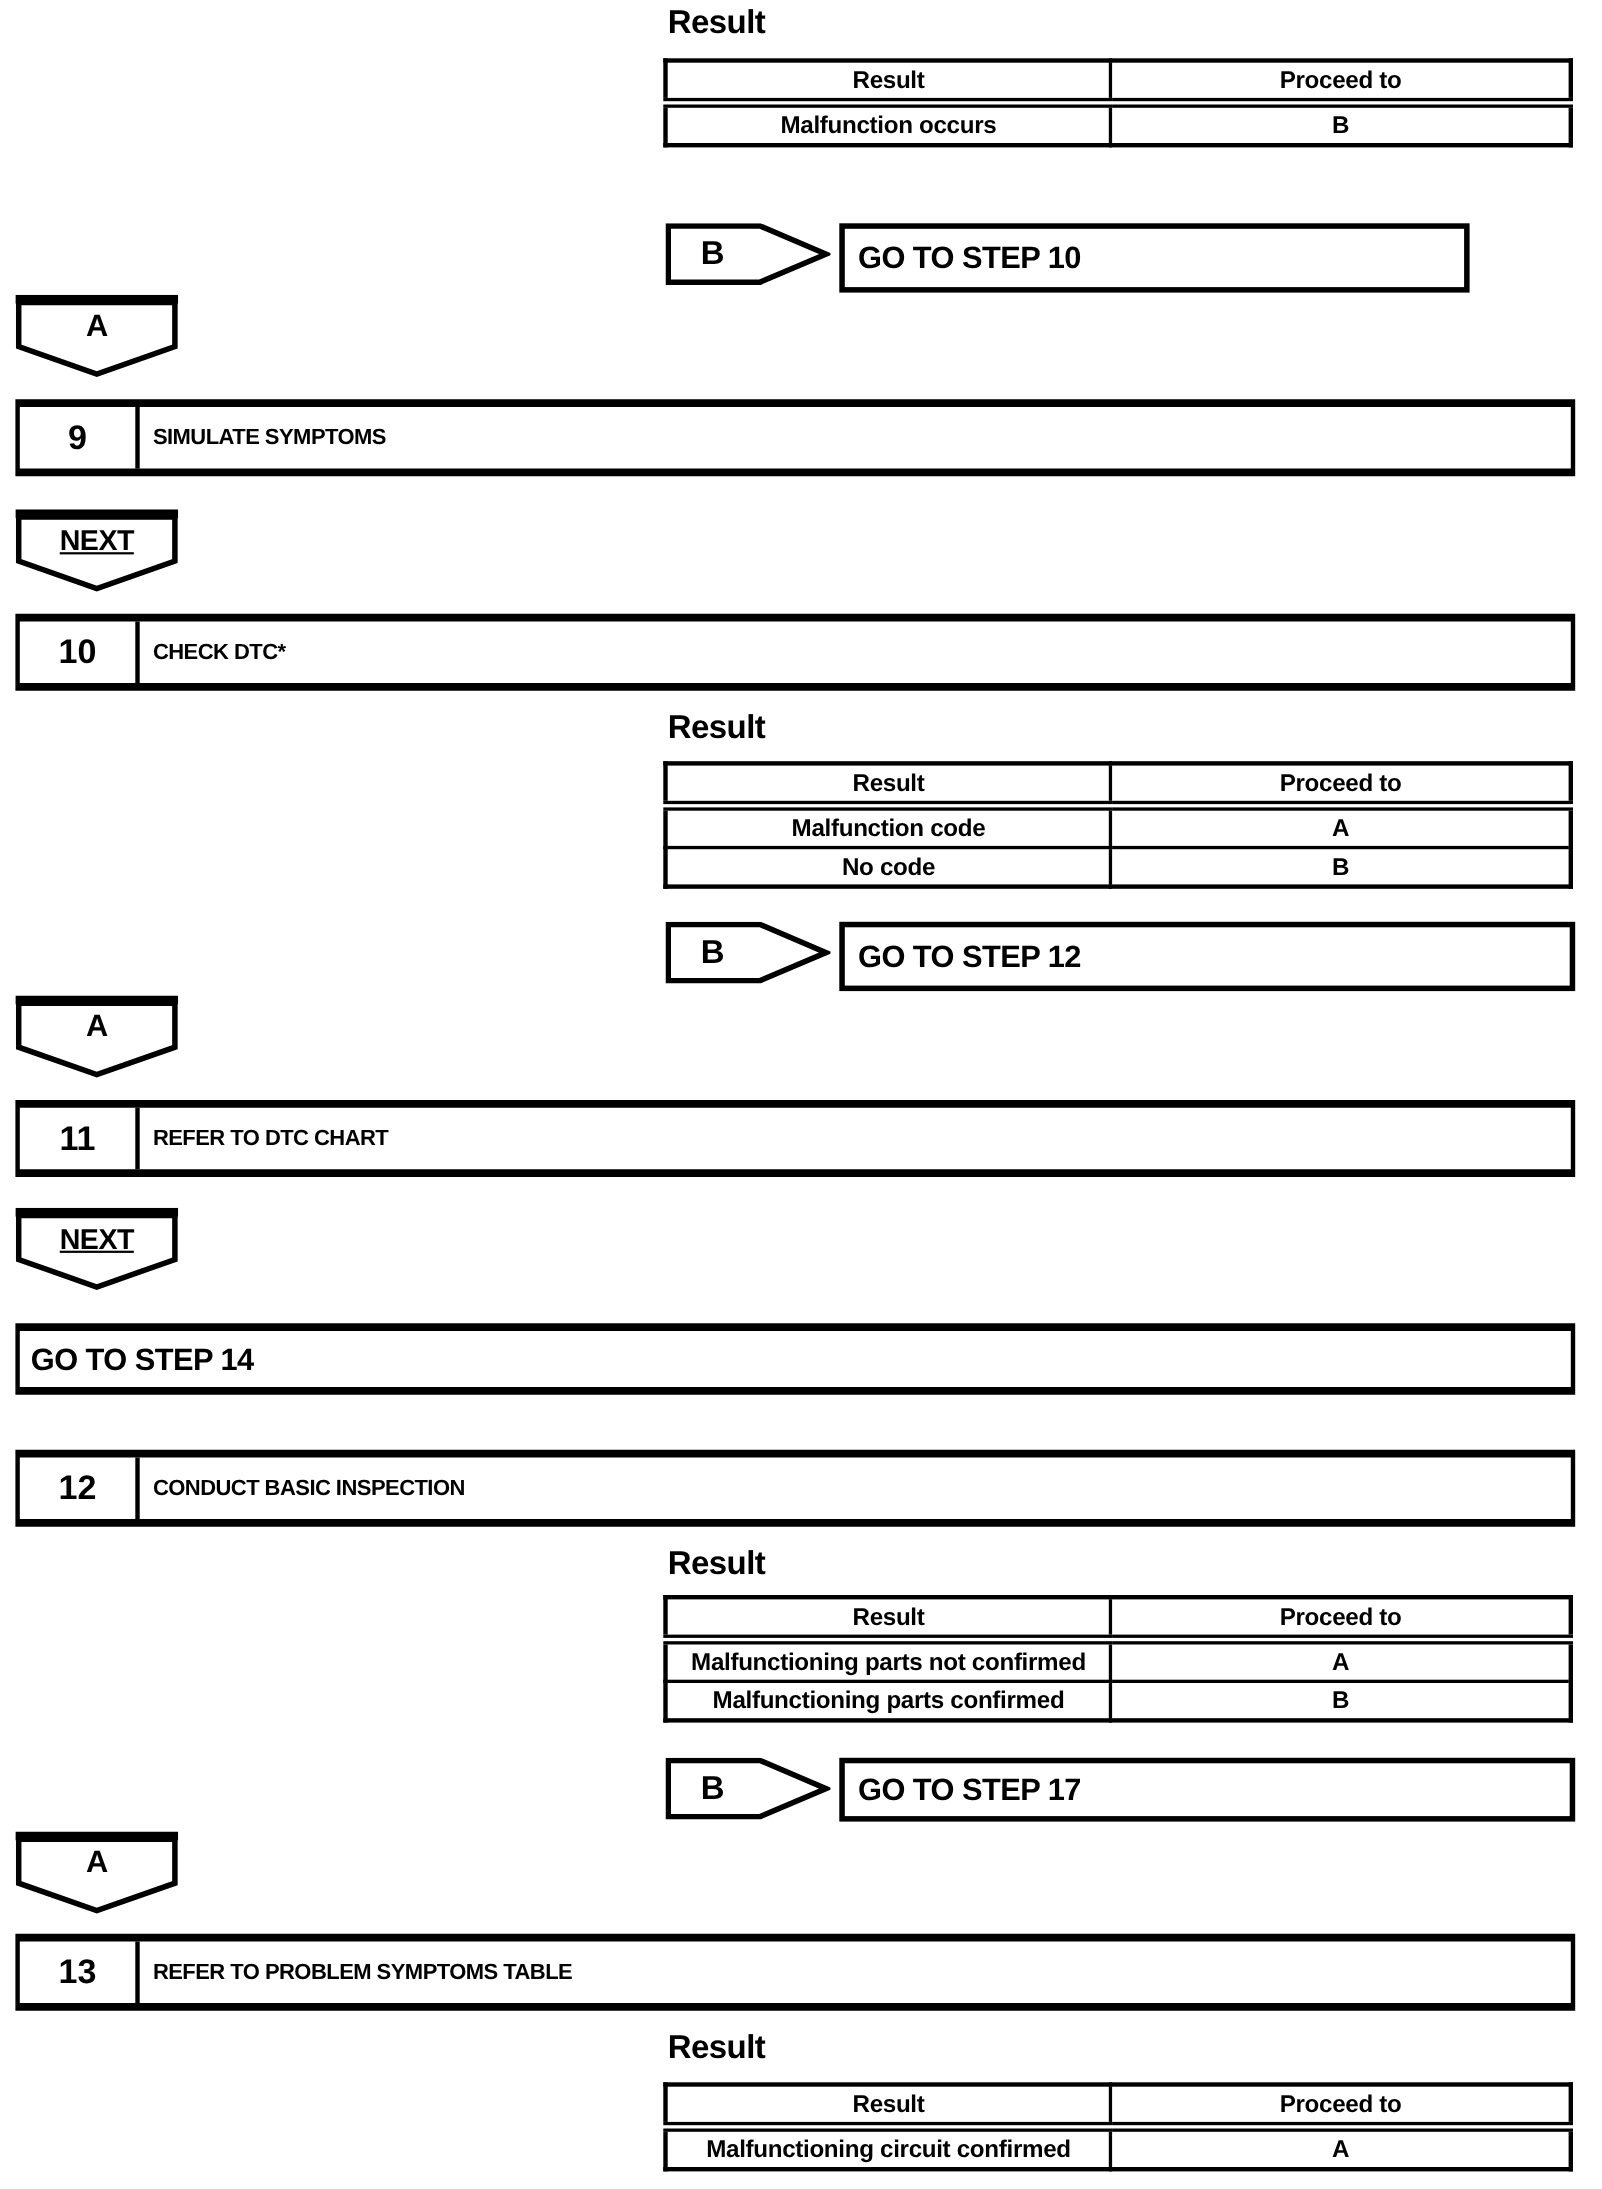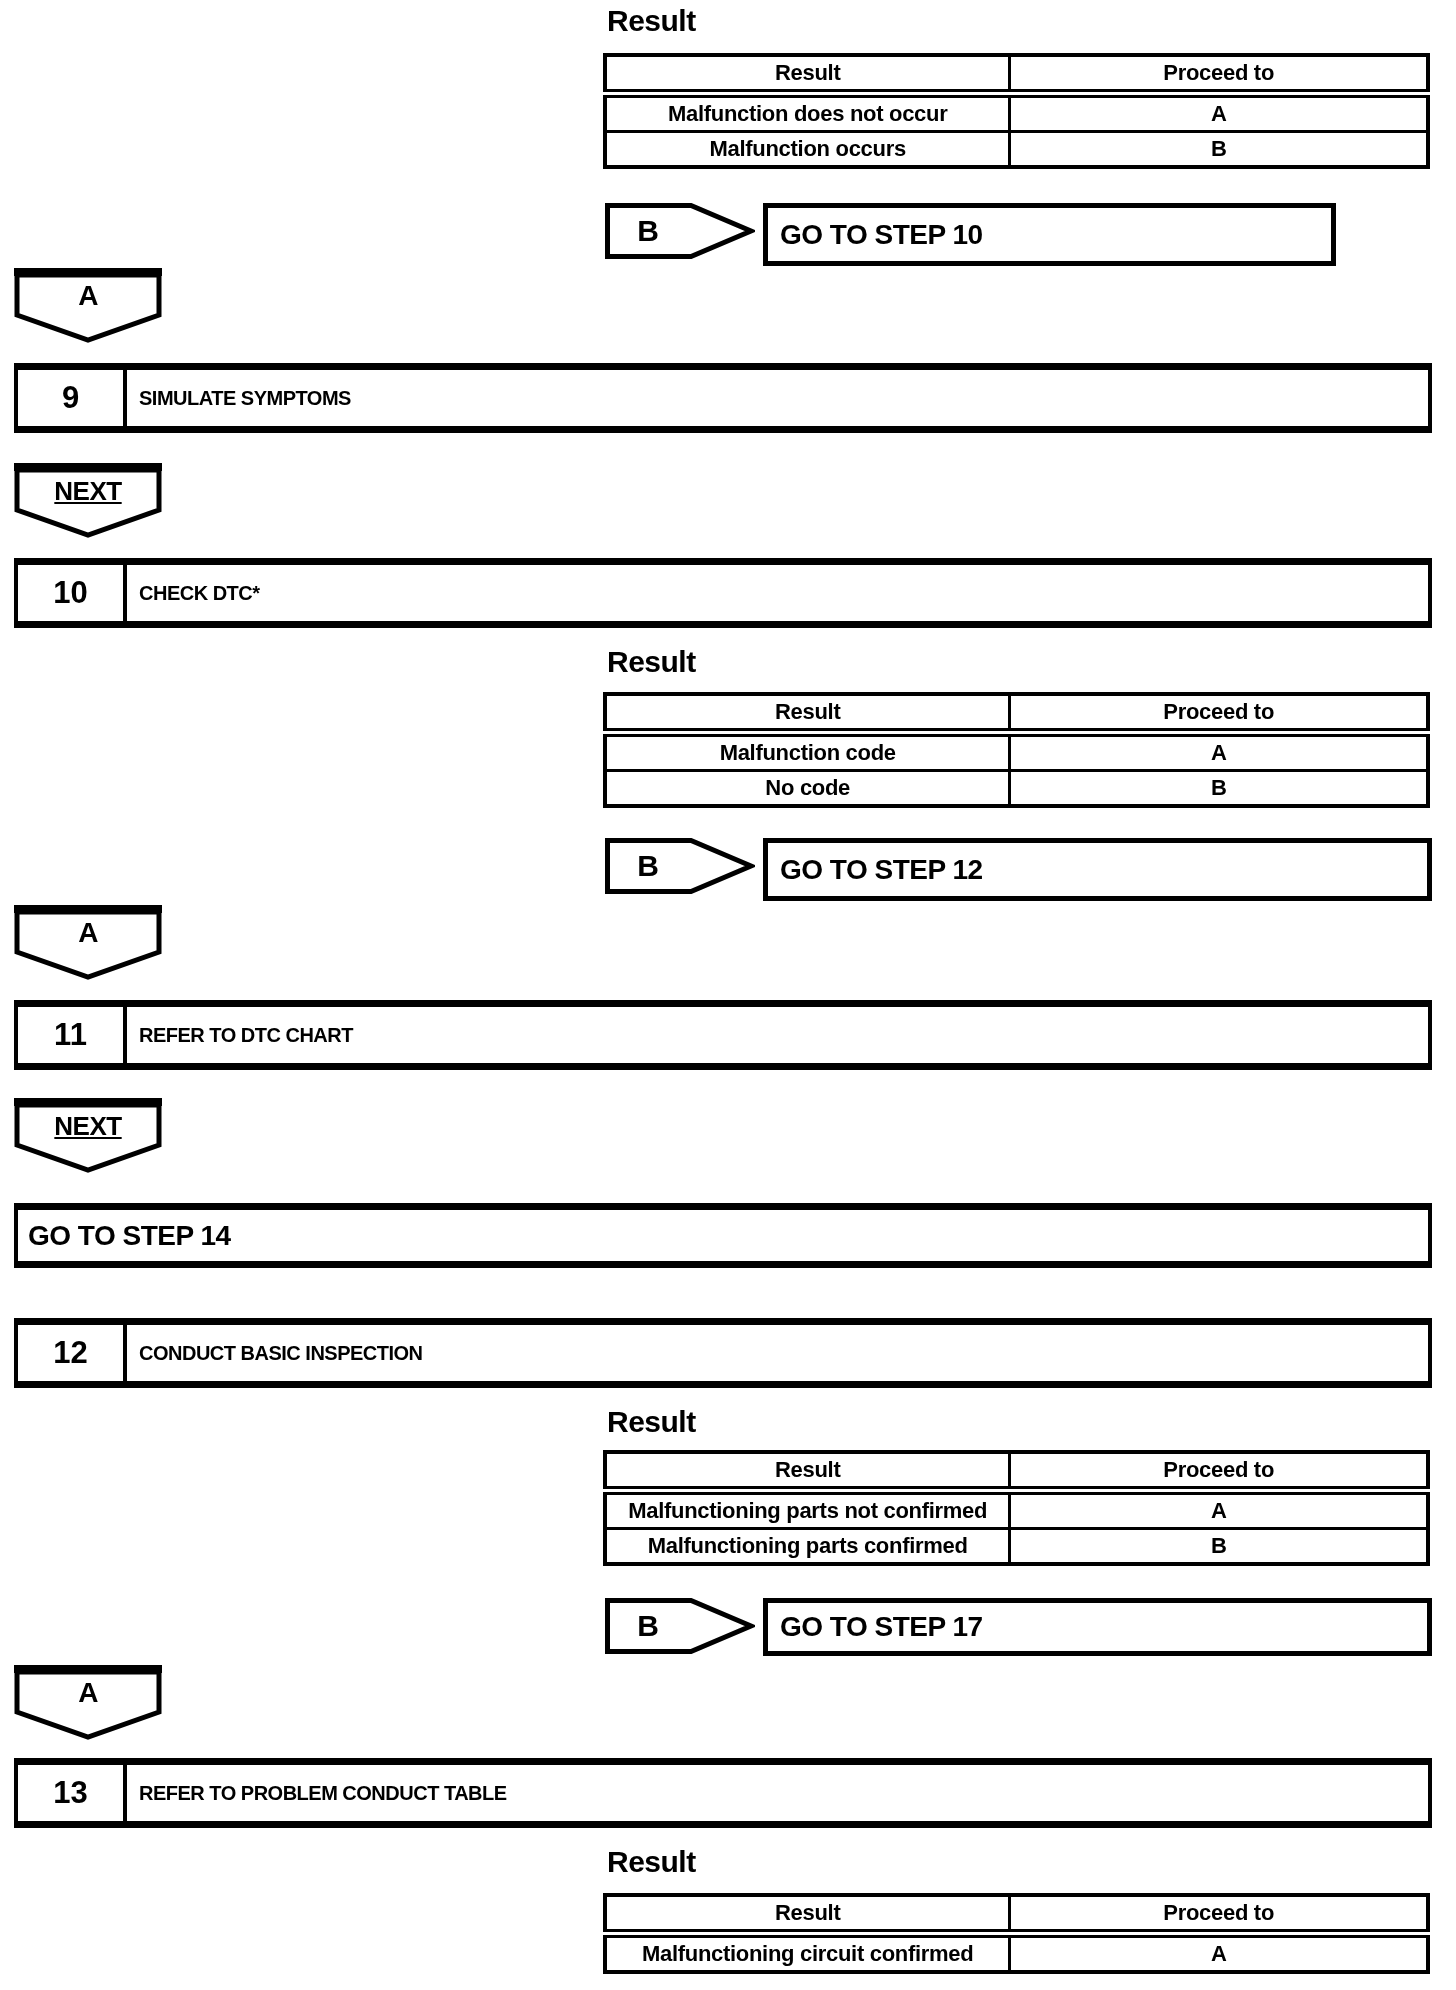--- a/index.html
+++ b/index.html
@@ -78,24 +78,20 @@
         <col class="c2">
       </colgroup>
     <thead>
         <tr>
       <th>Result</th>
       <th>Proceed to</th>
     </tr>
       </thead>
     <tbody>
       <tr>
-        <td>Malfunction does not occur</td>
-        <td>A</td>
-      </tr>
-      <tr>
         <td>Malfunction occurs</td>
         <td>B</td>
       </tr>
     </tbody>
   </table>
 
   <div class="pent bpent" style="left:605px;top:203px">
     <svg width="150" height="56">
       <polygon points="2.5,2.5 86,2.5 146,28 86,53.5 2.5,53.5" fill="#fff" stroke="#000" stroke-width="5"></polygon>
     </svg>
@@ -226,21 +222,21 @@
   <div class="pent dpent" style="left:14px;top:1665px">
     <svg width="148" height="76">
       <polygon points="3,7 145,7 145,47 74,72 3,47" fill="#fff" stroke="#000" stroke-width="5"></polygon>
       <rect x="0" y="0" width="148" height="8" fill="#000"></rect>
     </svg>
     <div class="lbl">A</div>
   </div>
 
   <div class="steprow" style="top:1758px">
     <div class="stepnum">13</div>
-    <div class="steplabel">REFER TO PROBLEM CONDUCT TABLE</div>
+    <div class="steplabel">REFER TO PROBLEM SYMPTOMS TABLE</div>
   </div>
 
   <div class="heading" style="left:607px;top:1845px">Result</div>
 
   <table class="rtable" style="left:603px;top:1893px">
     <colgroup>
         <col class="c1">
         <col class="c2">
       </colgroup>
     <thead>

